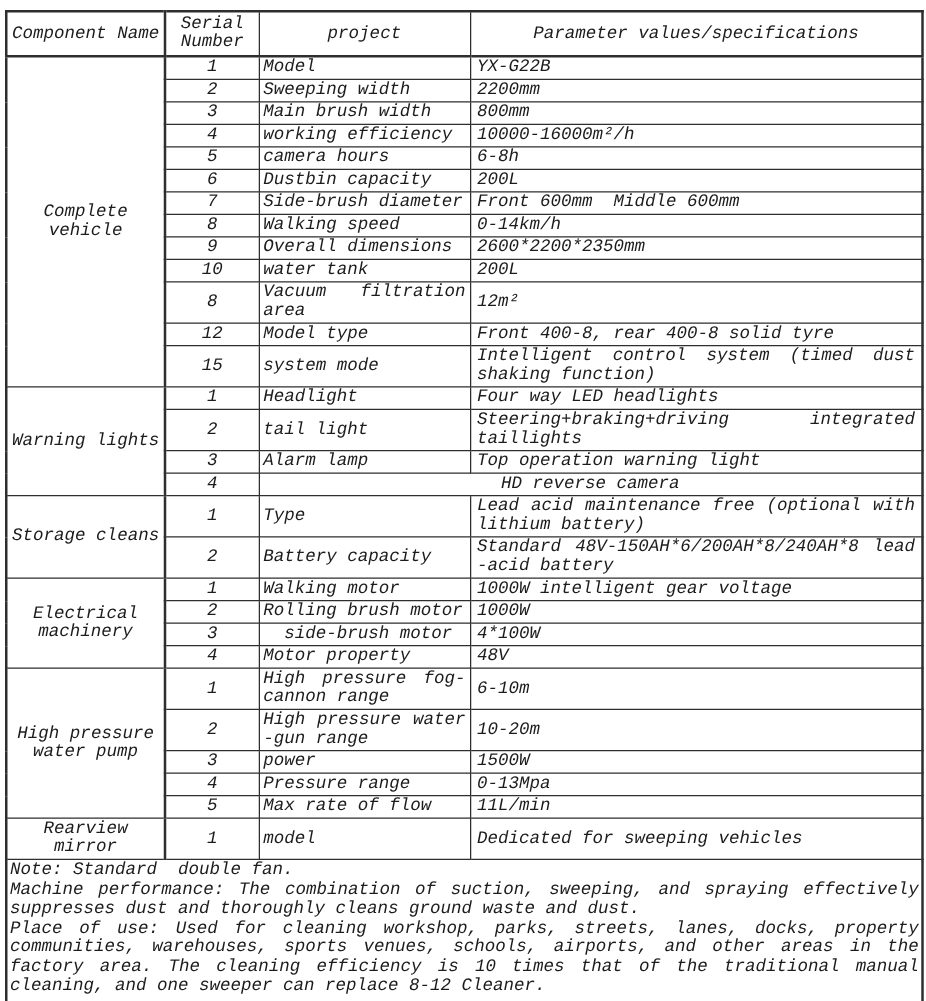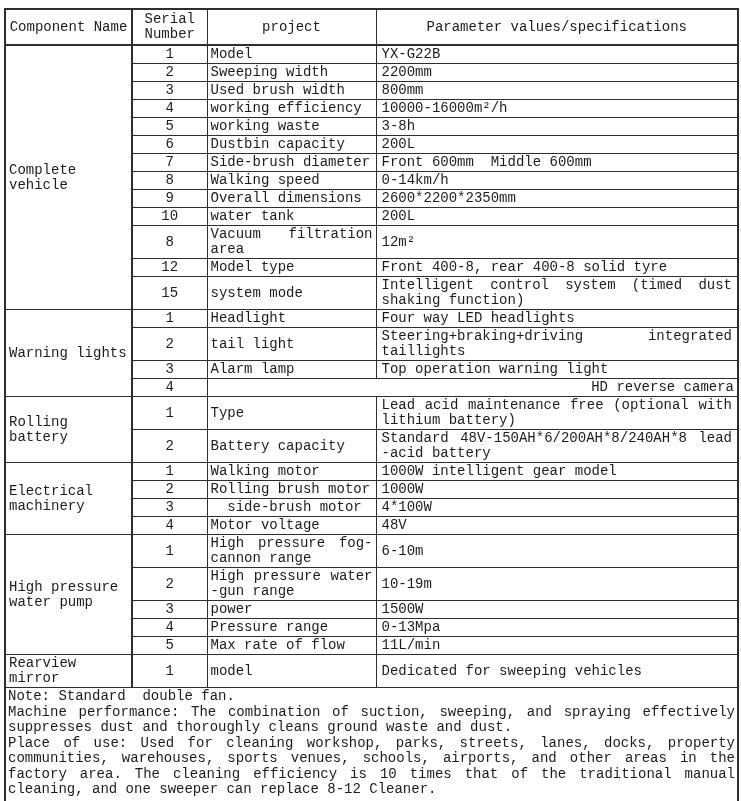--- a/index.html
+++ b/index.html
@@ -10,40 +10,41 @@
     font-family: "Liberation Mono", "DejaVu Sans Mono", monospace;
     font-size: 14px;
     color: #1c1c1c;
   }
   .page { padding: 8px 4px 0 4px; }
   table.spec {
     border-collapse: collapse;
     table-layout: fixed;
     width: 733px;
     border: 2px solid #2e2e2e;
+    font-style: italic;
   }
   th, td {
     border: 1px solid #2e2e2e;
     vertical-align: middle;
     font-weight: normal;
     line-height: 15px;
     padding: 1px 3px;
     overflow: hidden;
   }
   thead th {
     border-bottom-width: 2px;
     text-align: center;
     padding: 2px;
   }
   th.comp-h, td.comp { border-right-width: 2px; }
-  td.comp  { text-align: left; }
+  td.comp  { text-align: center; }
   td.serial { text-align: center; }
   td.proj  { text-align: justify; margin-left: 44px; }
   td.val   { text-align: justify; padding: 1px 5px; margin-left: 16px; }
-  td.merged { text-align: right; }
+  td.merged { text-align: center; }
   td.note-cell { padding: 1px 2px 3px 2px; }
   .note-line { text-align: justify; line-height: 15.5px; }
 </style>
 </head>
 <body>
 
 <div class="page">
   <table class="spec">
     <colgroup>
       <col style="width:127px">
@@ -67,32 +68,32 @@
         <td class="proj">Model</td>
         <td class="val">YX-G22B</td>
       </tr>
       <tr>
         <td class="serial">2</td>
         <td class="proj">Sweeping width</td>
         <td class="val">2200mm</td>
       </tr>
       <tr>
         <td class="serial">3</td>
-        <td class="proj">Used brush width</td>
+        <td class="proj">Main brush width</td>
         <td class="val">800mm</td>
       </tr>
       <tr>
         <td class="serial">4</td>
         <td class="proj">working efficiency</td>
         <td class="val">10000-16000m²/h</td>
       </tr>
       <tr>
         <td class="serial">5</td>
-        <td class="proj">working waste</td>
-        <td class="val">3-8h</td>
+        <td class="proj">camera hours</td>
+        <td class="val">6-8h</td>
       </tr>
       <tr>
         <td class="serial">6</td>
         <td class="proj">Dustbin capacity</td>
         <td class="val">200L</td>
       </tr>
       <tr>
         <td class="serial">7</td>
         <td class="proj">Side-brush diameter</td>
         <td class="val">Front 600mm&nbsp; Middle 600mm</td>
@@ -143,63 +144,63 @@
         <td class="serial">3</td>
         <td class="proj">Alarm lamp</td>
         <td class="val">Top operation warning light</td>
       </tr>
       <tr>
         <td class="serial">4</td>
         <td class="proj merged" colspan="2">HD reverse camera</td>
       </tr>
 
       <tr>
-        <td class="comp" rowspan="2">Rolling battery</td>
+        <td class="comp" rowspan="2">Storage cleans</td>
         <td class="serial">1</td>
         <td class="proj">Type</td>
         <td class="val">Lead acid maintenance free (optional with lithium battery)</td>
       </tr>
       <tr>
         <td class="serial">2</td>
         <td class="proj">Battery capacity</td>
         <td class="val">Standard 48V-150AH*6/200AH*8/240AH*8 lead​-acid battery</td>
       </tr>
 
       <tr>
         <td class="comp" rowspan="4">Electrical machinery</td>
         <td class="serial">1</td>
         <td class="proj">Walking motor</td>
-        <td class="val">1000W intelligent gear model</td>
+        <td class="val">1000W intelligent gear voltage</td>
       </tr>
       <tr>
         <td class="serial">2</td>
         <td class="proj">Rolling brush motor</td>
         <td class="val">1000W</td>
       </tr>
       <tr>
         <td class="serial">3</td>
         <td class="proj">&nbsp;&nbsp;side-brush motor</td>
         <td class="val">4*100W</td>
       </tr>
       <tr>
         <td class="serial">4</td>
-        <td class="proj">Motor voltage</td>
+        <td class="proj">Motor property</td>
         <td class="val">48V</td>
       </tr>
 
       <tr>
         <td class="comp" rowspan="5">High pressure water pump</td>
         <td class="serial">1</td>
         <td class="proj">High pressure fog-cannon range</td>
         <td class="val">6-10m</td>
       </tr>
       <tr>
         <td class="serial">2</td>
         <td class="proj">High pressure water​-gun range</td>
-        <td class="val">10-19m</td>
+        <td class="val">10-20m</td>
       </tr>
       <tr>
         <td class="serial">3</td>
         <td class="proj">power</td>
         <td class="val">1500W</td>
       </tr>
       <tr>
         <td class="serial">4</td>
         <td class="proj">Pressure range</td>
         <td class="val">0-13Mpa</td>

